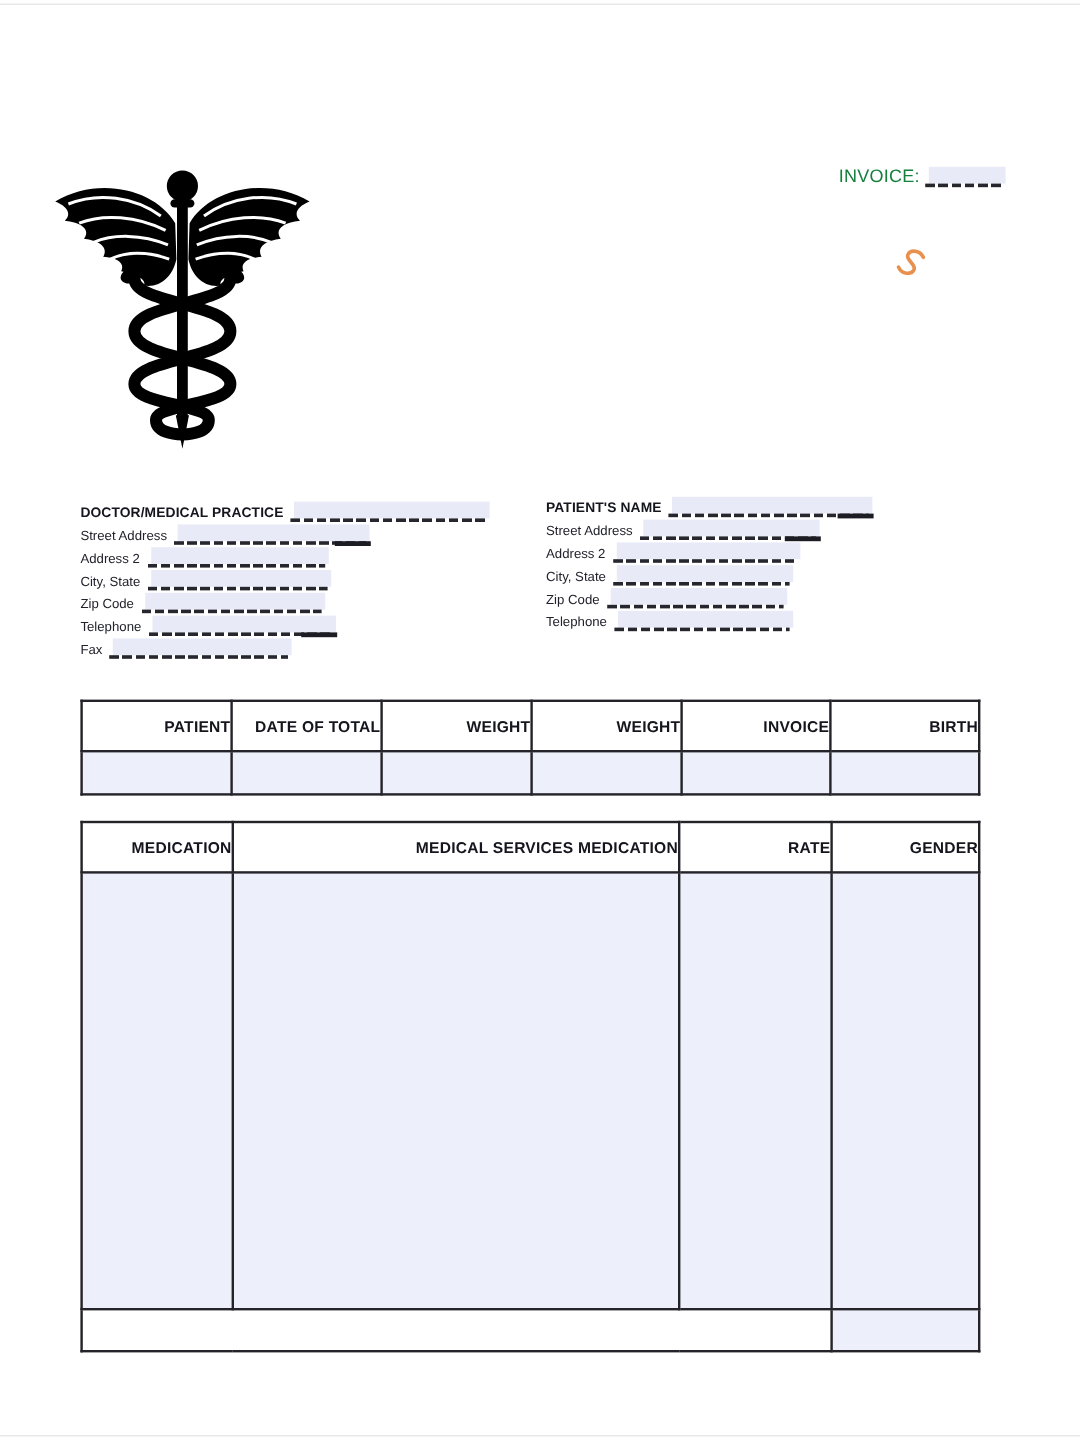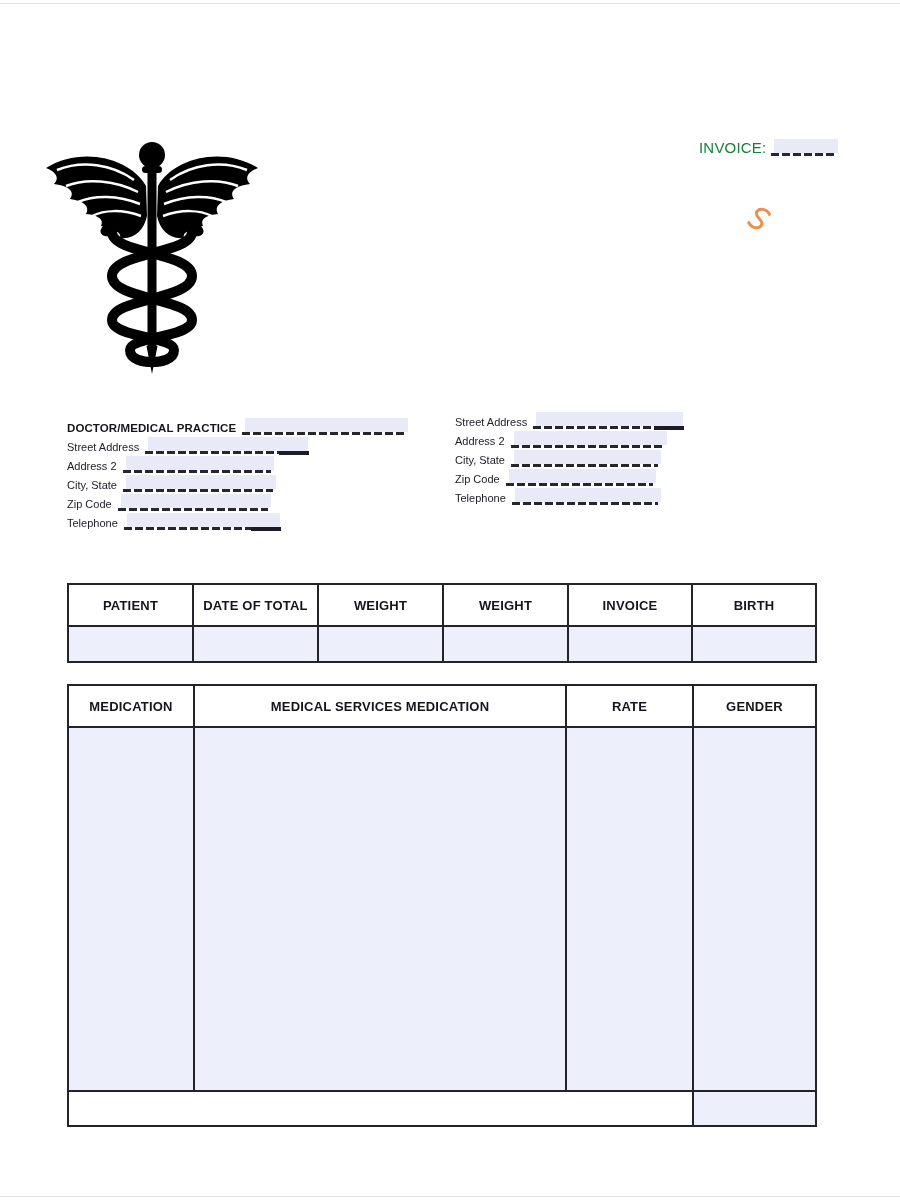--- a/index.html
+++ b/index.html
@@ -32,21 +32,21 @@
   .flabel{font-size:11px;color:#22222c;margin-right:6px;line-height:16px;white-space:nowrap;}
   .flabel.title{font-weight:bold;font-size:11.5px;color:#15151e;letter-spacing:.1px;}
 
   
   .caduceus{position:absolute;left:42px;top:140px;width:222px;height:236px;}
   .watermark{position:absolute;left:744px;top:204px;width:30px;height:30px;transform:rotate(14deg);}
 
   
   .tbl{position:absolute;border-collapse:collapse;table-layout:fixed;background:#ffffff;}
   .tbl th,.tbl td{border:2px solid #232329;padding:0;}
-  .tbl th{font-size:13px;font-weight:bold;color:#15151e;text-align:center;letter-spacing:.2px;}
+  .tbl th{font-size:13px;font-weight:bold;color:#15151e;text-align:right;letter-spacing:.2px;}
   .tbl td{font-size:12px;vertical-align:top;}
   .tbl-patient{left:67px;top:583px;width:748px;}
   .tbl-patient th{height:40px;}
   .tbl-patient td{height:34px;background:#EDF0FA;}
   .tbl-services{left:67px;top:684px;width:748px;}
   .tbl-services th{height:40px;}
   .tbl-services .body-row td{height:362px;background:#EDF0FA;}
   .tbl-services .total-row td{height:33px;}
   .tbl-services .total-row .merged{background:#ffffff;}
   .tbl-services .total-row .amount{background:#EDF0FA;}
@@ -154,23 +154,39 @@
       </span>
     </div>
     <div class="frow">
       <span class="flabel">Telephone</span>
       <span class="field tail" style="width:153px">
         <span class="hl"></span>
           <span class="dash"></span>
         <span class="val"></span>
       </span>
     </div>
+    <div class="frow">
+      <span class="flabel">Fax</span>
+      <span class="field" style="width:149px">
+        <span class="hl"></span>
+          <span class="dash"></span>
+        <span class="val"></span>
+      </span>
+    </div>
   </div>
 
   <div class="col patient-col">
+    <div class="frow title-row">
+      <span class="flabel title">PATIENT'S NAME</span>
+      <span class="field tail" style="width:167px">
+        <span class="hl"></span>
+          <span class="dash"></span>
+        <span class="val"></span>
+      </span>
+    </div>
     <div class="frow">
       <span class="flabel">Street Address</span>
       <span class="field tail" style="width:147px">
         <span class="hl"></span>
           <span class="dash"></span>
         <span class="val"></span>
       </span>
     </div>
     <div class="frow">
       <span class="flabel">Address 2</span>

